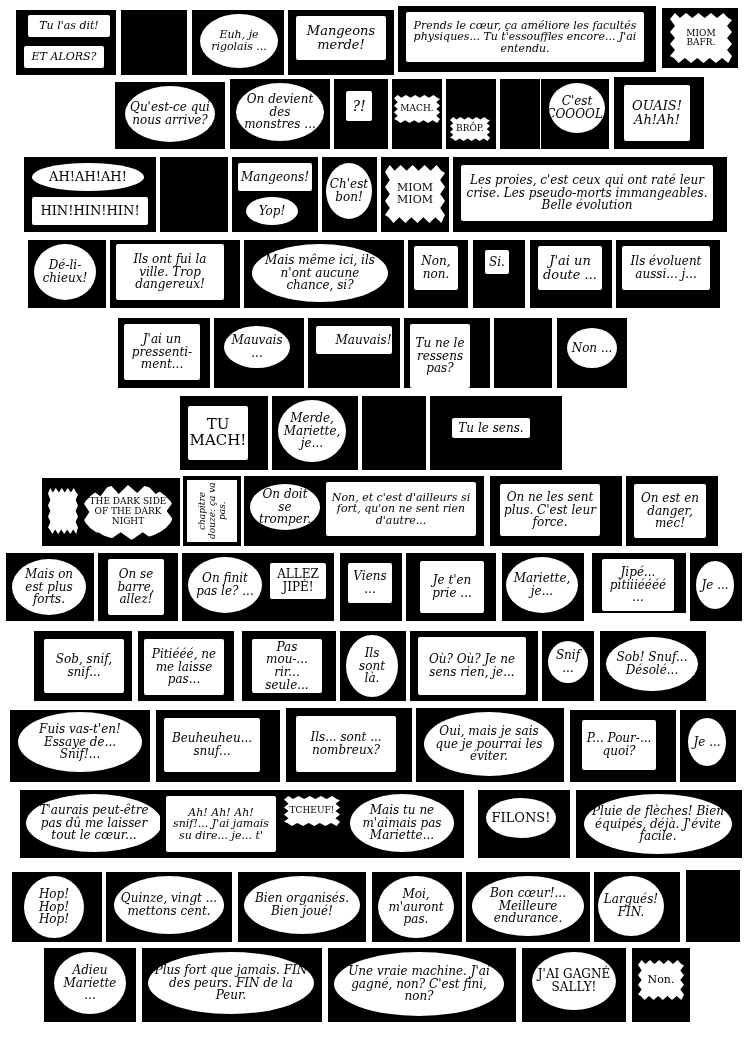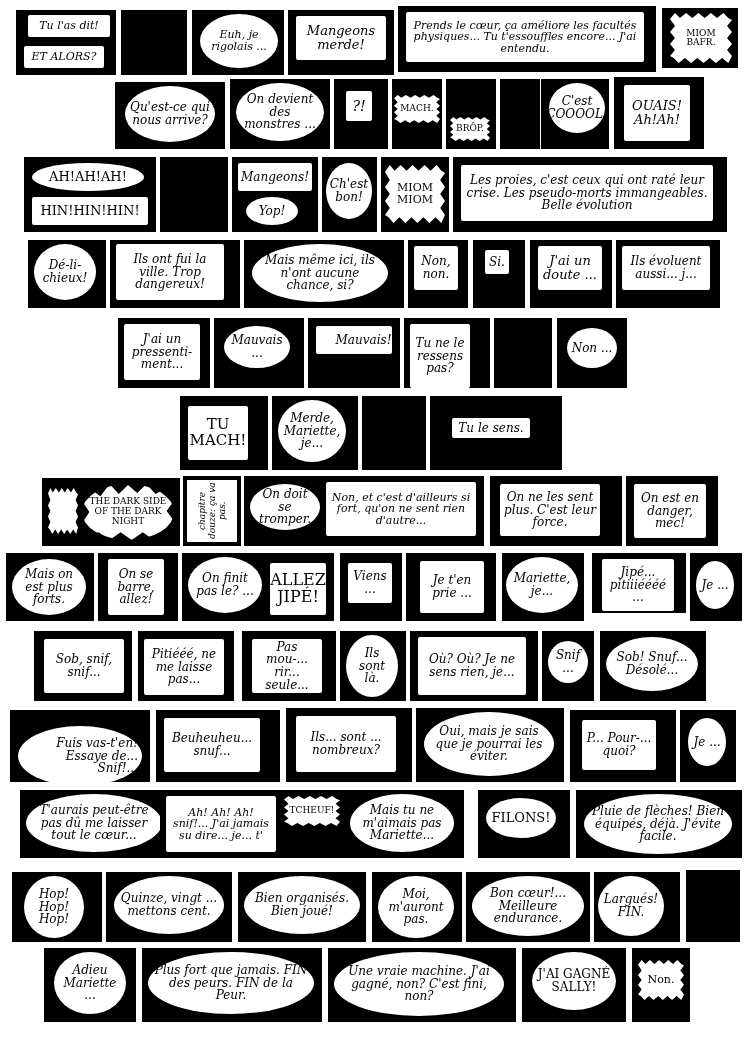--- a/index.html
+++ b/index.html
@@ -152,21 +152,21 @@
   </div>
 
   <div class="panel" style="left:6px;top:553px;width:88px;height:68px;">
     <div class="balloon oval" style="left:6px;top:6px;width:74px;height:56px;font-size:12px;">Mais on est plus forts.</div>
   </div>
   <div class="panel" style="left:98px;top:553px;width:80px;height:68px;">
     <div class="balloon rect" style="left:10px;top:6px;width:56px;height:56px;font-size:12px;">On se barre, allez!</div>
   </div>
   <div class="panel" style="left:182px;top:553px;width:152px;height:68px;">
     <div class="balloon oval" style="left:6px;top:4px;width:74px;height:56px;font-size:12px;">On finit pas le? ...</div>
-    <div class="balloon rect" style="left:88px;top:10px;width:56px;height:52px;font-style:normal;font-size:16px;">ALLEZ JIPÉ!</div>
+    <div class="balloon rect" style="left:88px;top:10px;width:56px;height:36px;font-style:normal;font-size:12px;">ALLEZ JIPÉ!</div>
   </div>
   <div class="panel" style="left:340px;top:553px;width:62px;height:68px;">
     <div class="balloon rect" style="left:8px;top:10px;width:44px;height:40px;font-size:12px;">Viens ...</div>
   </div>
   <div class="panel" style="left:406px;top:553px;width:90px;height:68px;">
     <div class="balloon rect" style="left:14px;top:8px;width:64px;height:52px;font-size:12px;">Je t'en prie ...</div>
   </div>
   <div class="panel" style="left:502px;top:553px;width:82px;height:68px;">
     <div class="balloon oval" style="left:4px;top:4px;width:72px;height:56px;font-size:12px;">Mariette, je...</div>
   </div>
@@ -193,21 +193,21 @@
     <div class="balloon rect" style="left:8px;top:6px;width:108px;height:58px;font-size:12px;">Où? Où? Je ne sens rien, je...</div>
   </div>
   <div class="panel" style="left:542px;top:631px;width:52px;height:70px;">
     <div class="balloon oval" style="left:6px;top:10px;width:40px;height:42px;font-size:12px;">Snif ...</div>
   </div>
   <div class="panel" style="left:600px;top:631px;width:106px;height:70px;">
     <div class="balloon oval" style="left:6px;top:6px;width:92px;height:54px;font-size:12px;">Sob! Snuf... Désolé...</div>
   </div>
 
   <div class="panel" style="left:10px;top:710px;width:140px;height:72px;">
-    <div class="balloon oval" style="left:8px;top:16px;width:124px;height:60px;font-size:12px;text-align:right;">Fuis vas-t'en! Essaye de... Snif!...</div>
+    <div class="balloon oval" style="left:8px;top:2px;width:124px;height:60px;font-size:12px;">Fuis vas-t'en! Essaye de... Snif!...</div>
   </div>
   <div class="panel" style="left:156px;top:710px;width:124px;height:72px;">
     <div class="balloon rect" style="left:8px;top:8px;width:96px;height:54px;font-size:12px;">Beuheuheu... snuf...</div>
   </div>
   <div class="panel" style="left:286px;top:708px;width:126px;height:74px;">
     <div class="balloon rect" style="left:10px;top:8px;width:100px;height:56px;font-size:12px;">Ils... sont ... nombreux?</div>
   </div>
   <div class="panel" style="left:416px;top:708px;width:148px;height:74px;">
     <div class="balloon oval" style="left:8px;top:4px;width:130px;height:64px;font-size:12px;">Oui, mais je sais que je pourrai les éviter.</div>
   </div>

